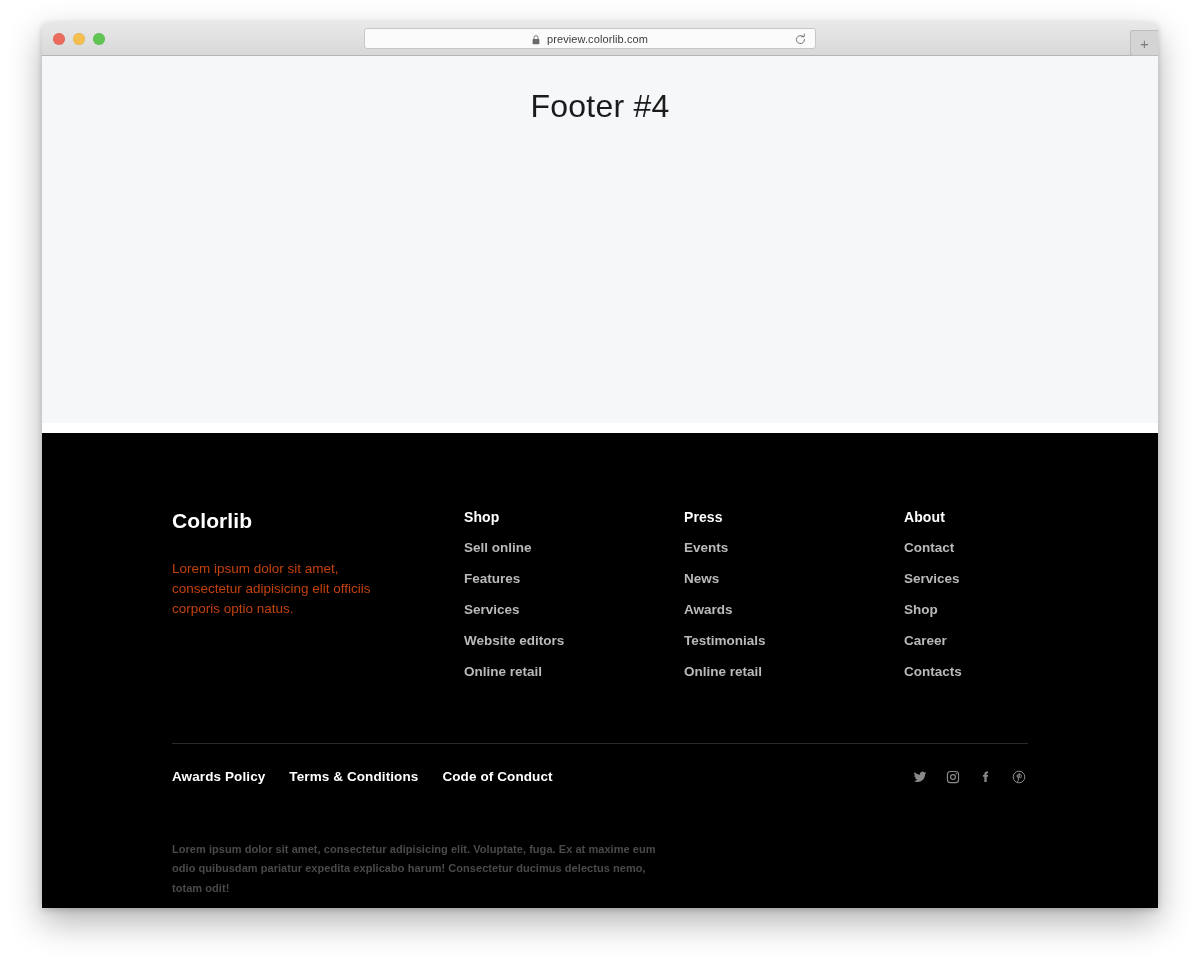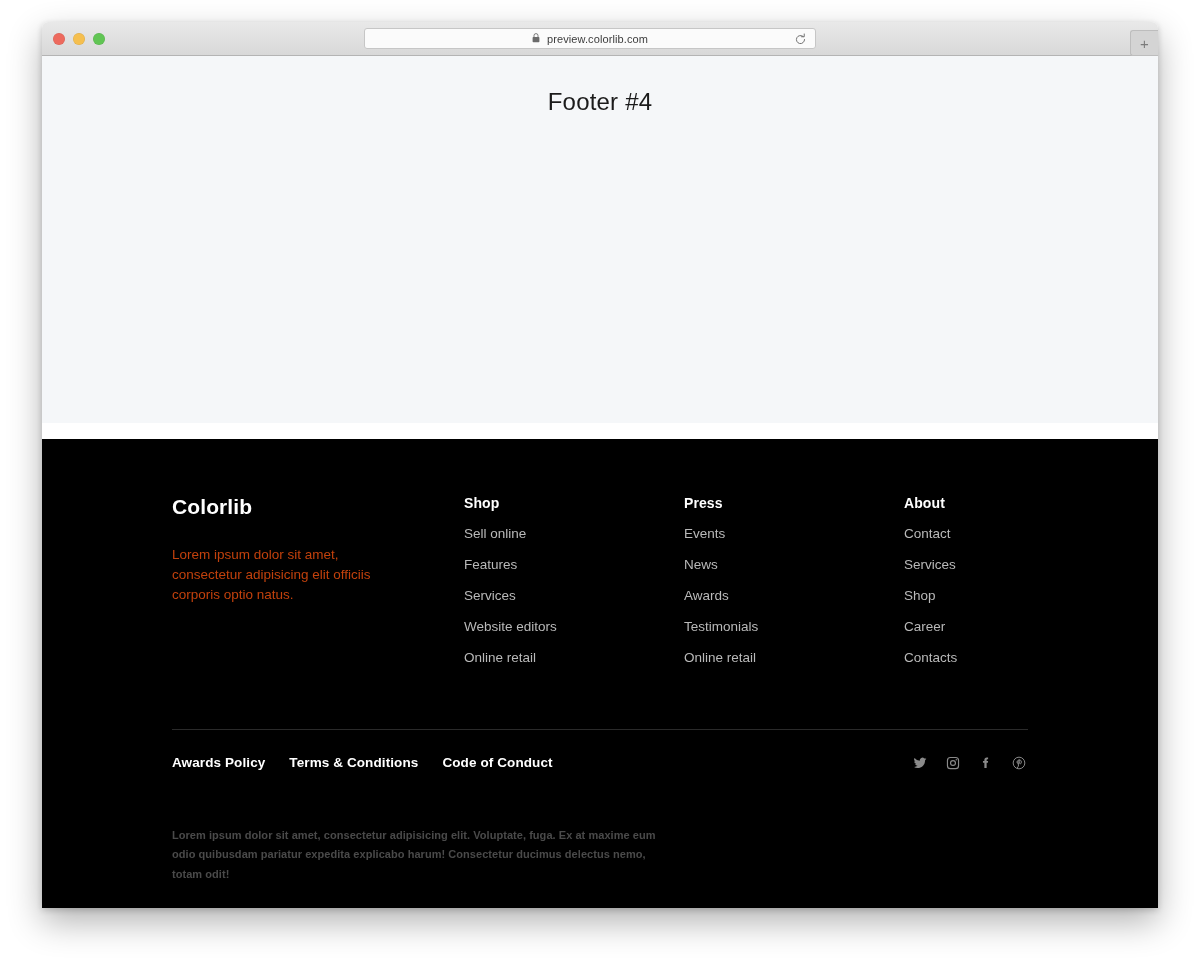--- a/index.html
+++ b/index.html
@@ -57,21 +57,21 @@
     height: 21px;
     background: #fbfbfb;
     border: 1px solid #c6c6c6;
     border-radius: 3px;
     display: flex;
     align-items: center;
     justify-content: center;
   }
   .url-inner {
     display: flex;
-    align-items: flex-start;
+    align-items: flex-end;
     gap: 7px;
     font-size: 11px;
     color: #3c3c3c;
     letter-spacing: 0.1px;
   }
   .lock-icon { display: block; }
   .reload-icon {
     position: absolute;
     right: 8px;
     top: 4px;
@@ -97,37 +97,37 @@
 
   
   .page-hero {
     height: 367px;
     background: #f5f7f9;
     display: flex;
     justify-content: center;
     padding-top: 32px;
   }
   .hero-title {
-    font-size: 24px;
+    font-size: 32px;
     font-weight: 400;
     color: #1b1b1b;
     letter-spacing: 0.2px;
   }
 
   
   .site-footer {
     background: #000000;
     height: 485px;
     padding: 0 130px;
     position: relative;
   }
   .footer-inner {
     width: 856px;
-    margin: 16px auto;
-    padding-top: 56px;
+    margin: 10px auto;
+    padding-top: 76px;
   }
 
   .footer-top {
     display: flex;
   }
   .brand-col { width: 292px; }
   .brand-name {
     font-size: 21px;
     font-weight: bold;
     color: #ffffff;
@@ -143,21 +143,21 @@
 
   .link-col { width: 220px; }
   .link-col.last { width: 124px; }
   .col-heading {
     font-size: 14px;
     font-weight: bold;
     color: #ffffff;
     margin-bottom: 9px;
     letter-spacing: 0.1px;
   }
-  .col-list { list-style: none; }
+  .col-list { list-style: none; font-weight: bold; }
   .col-list li { margin-top: 13px; }
   .col-link {
     font-size: 13.5px;
     color: #b9b9b9;
     text-decoration: none;
   }
 
   .footer-divider {
     margin-top: 63px;
     height: 1px;

